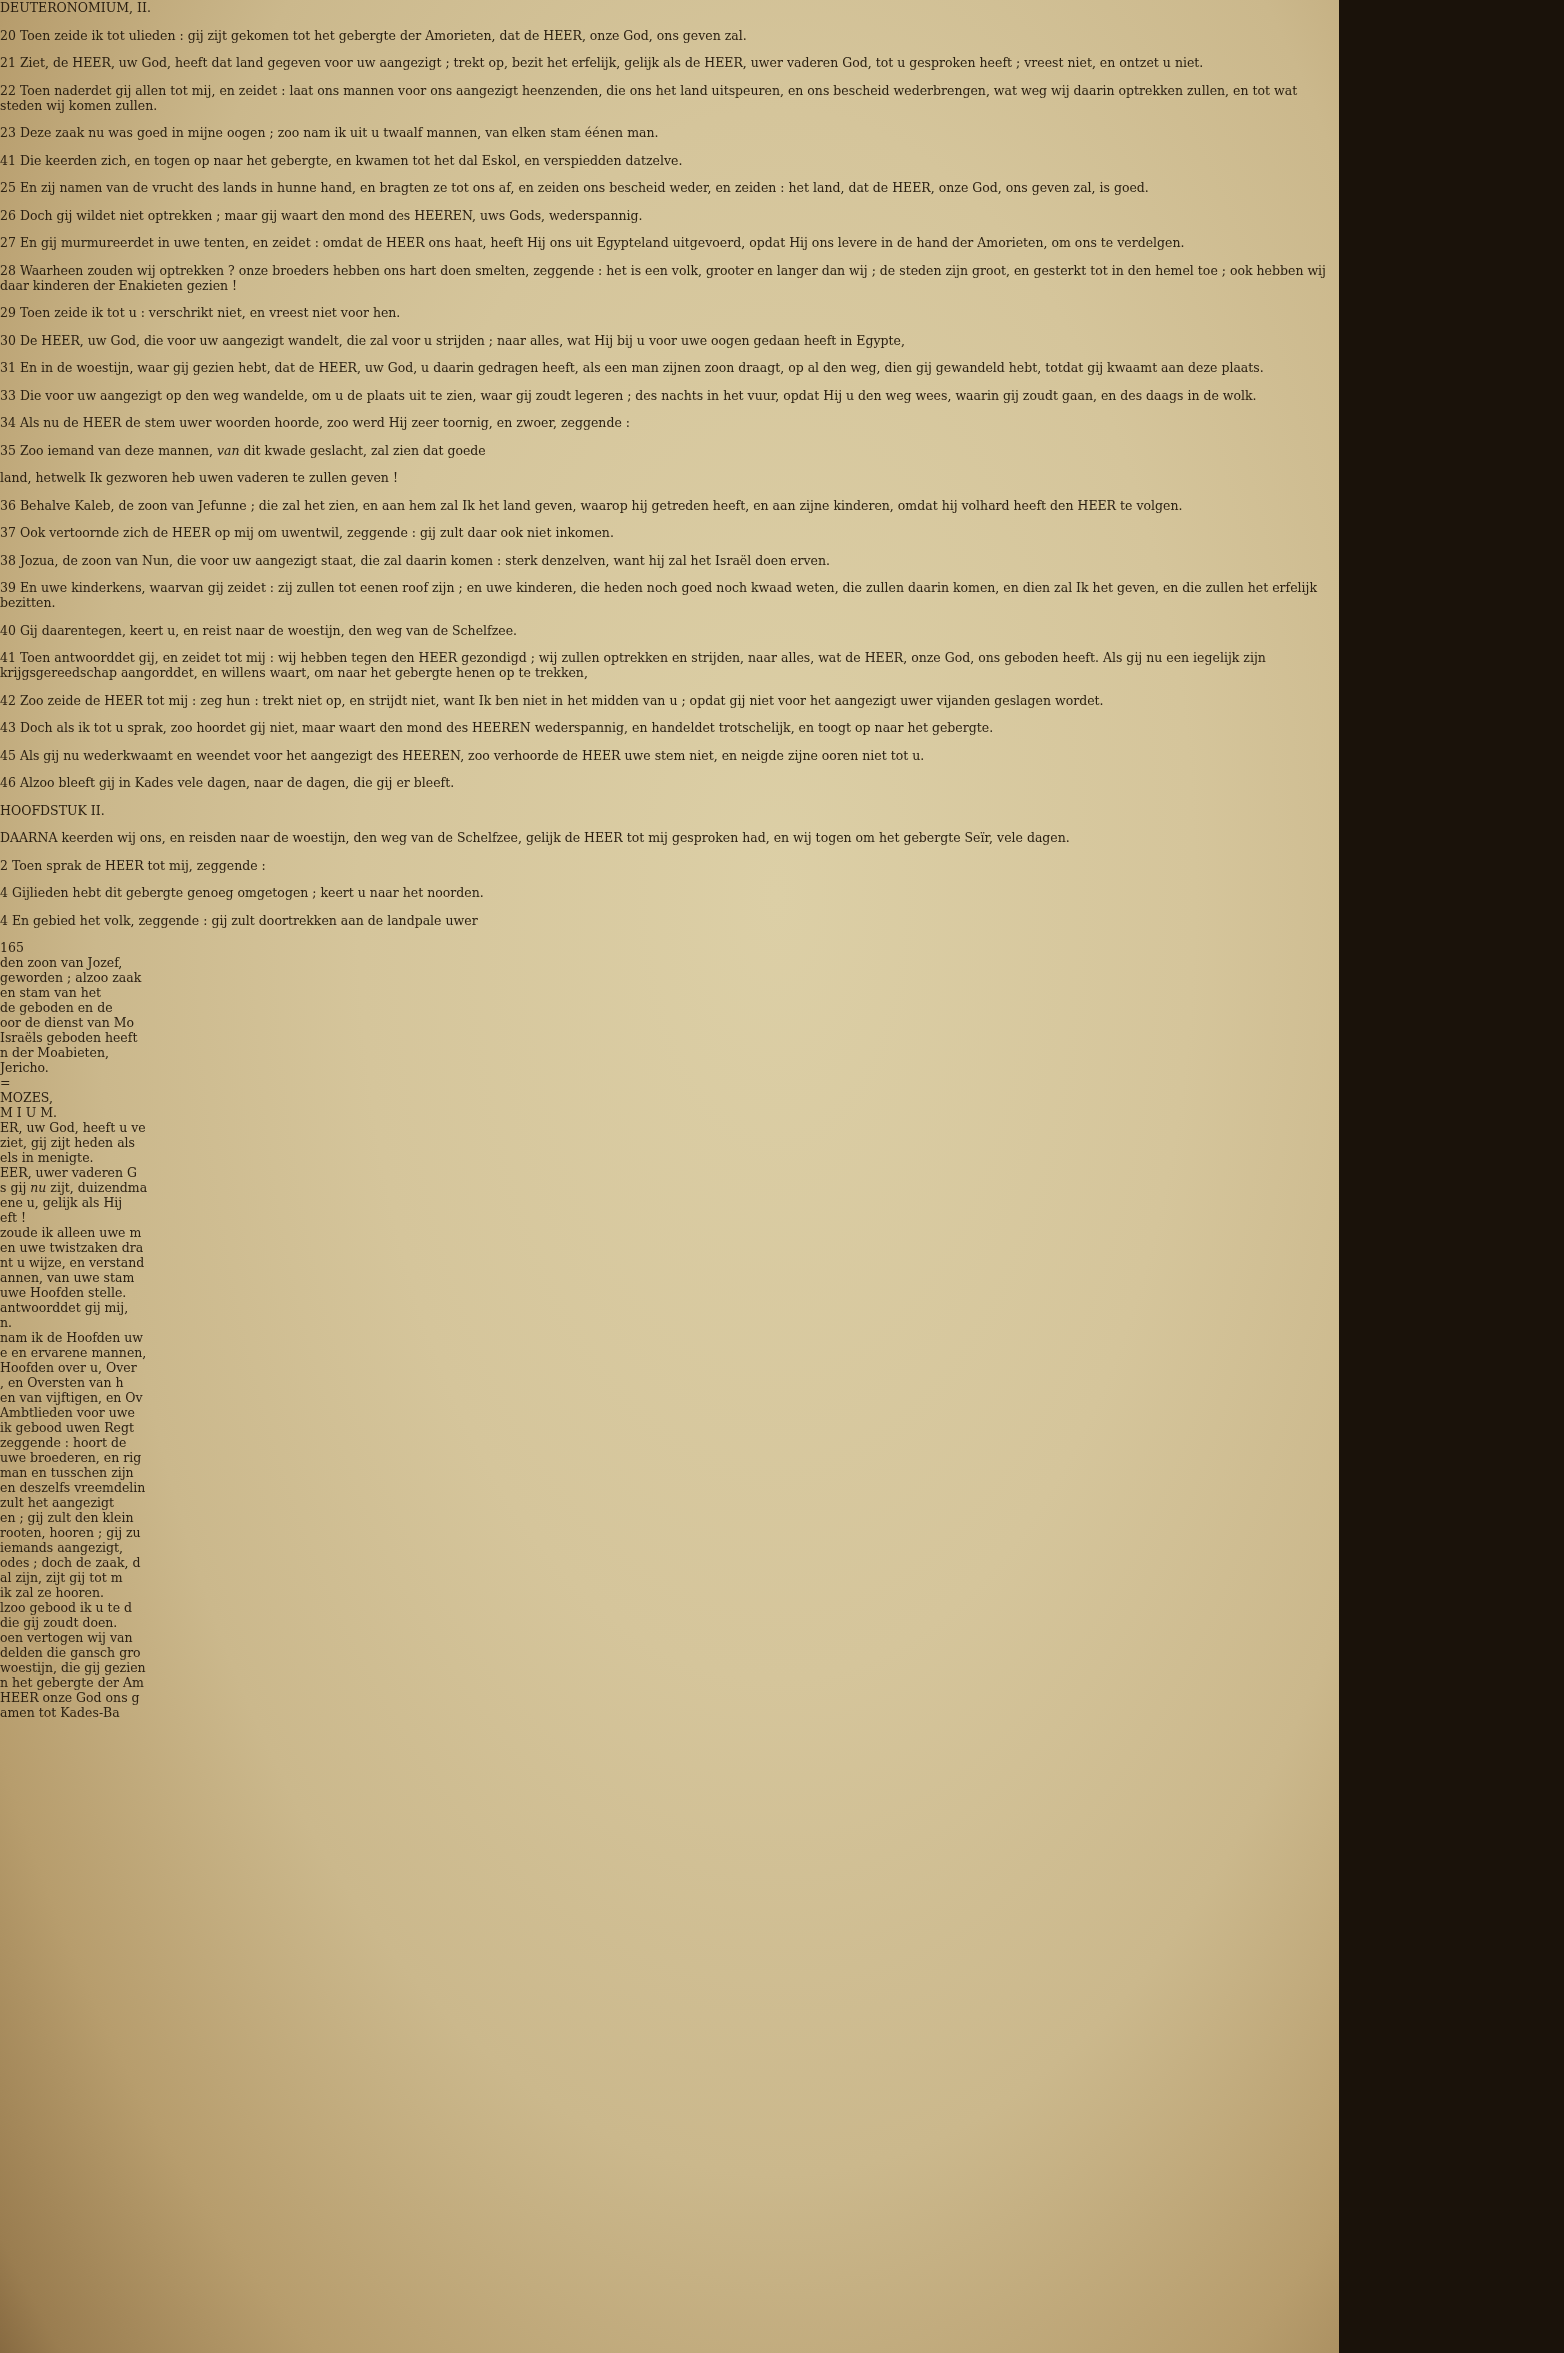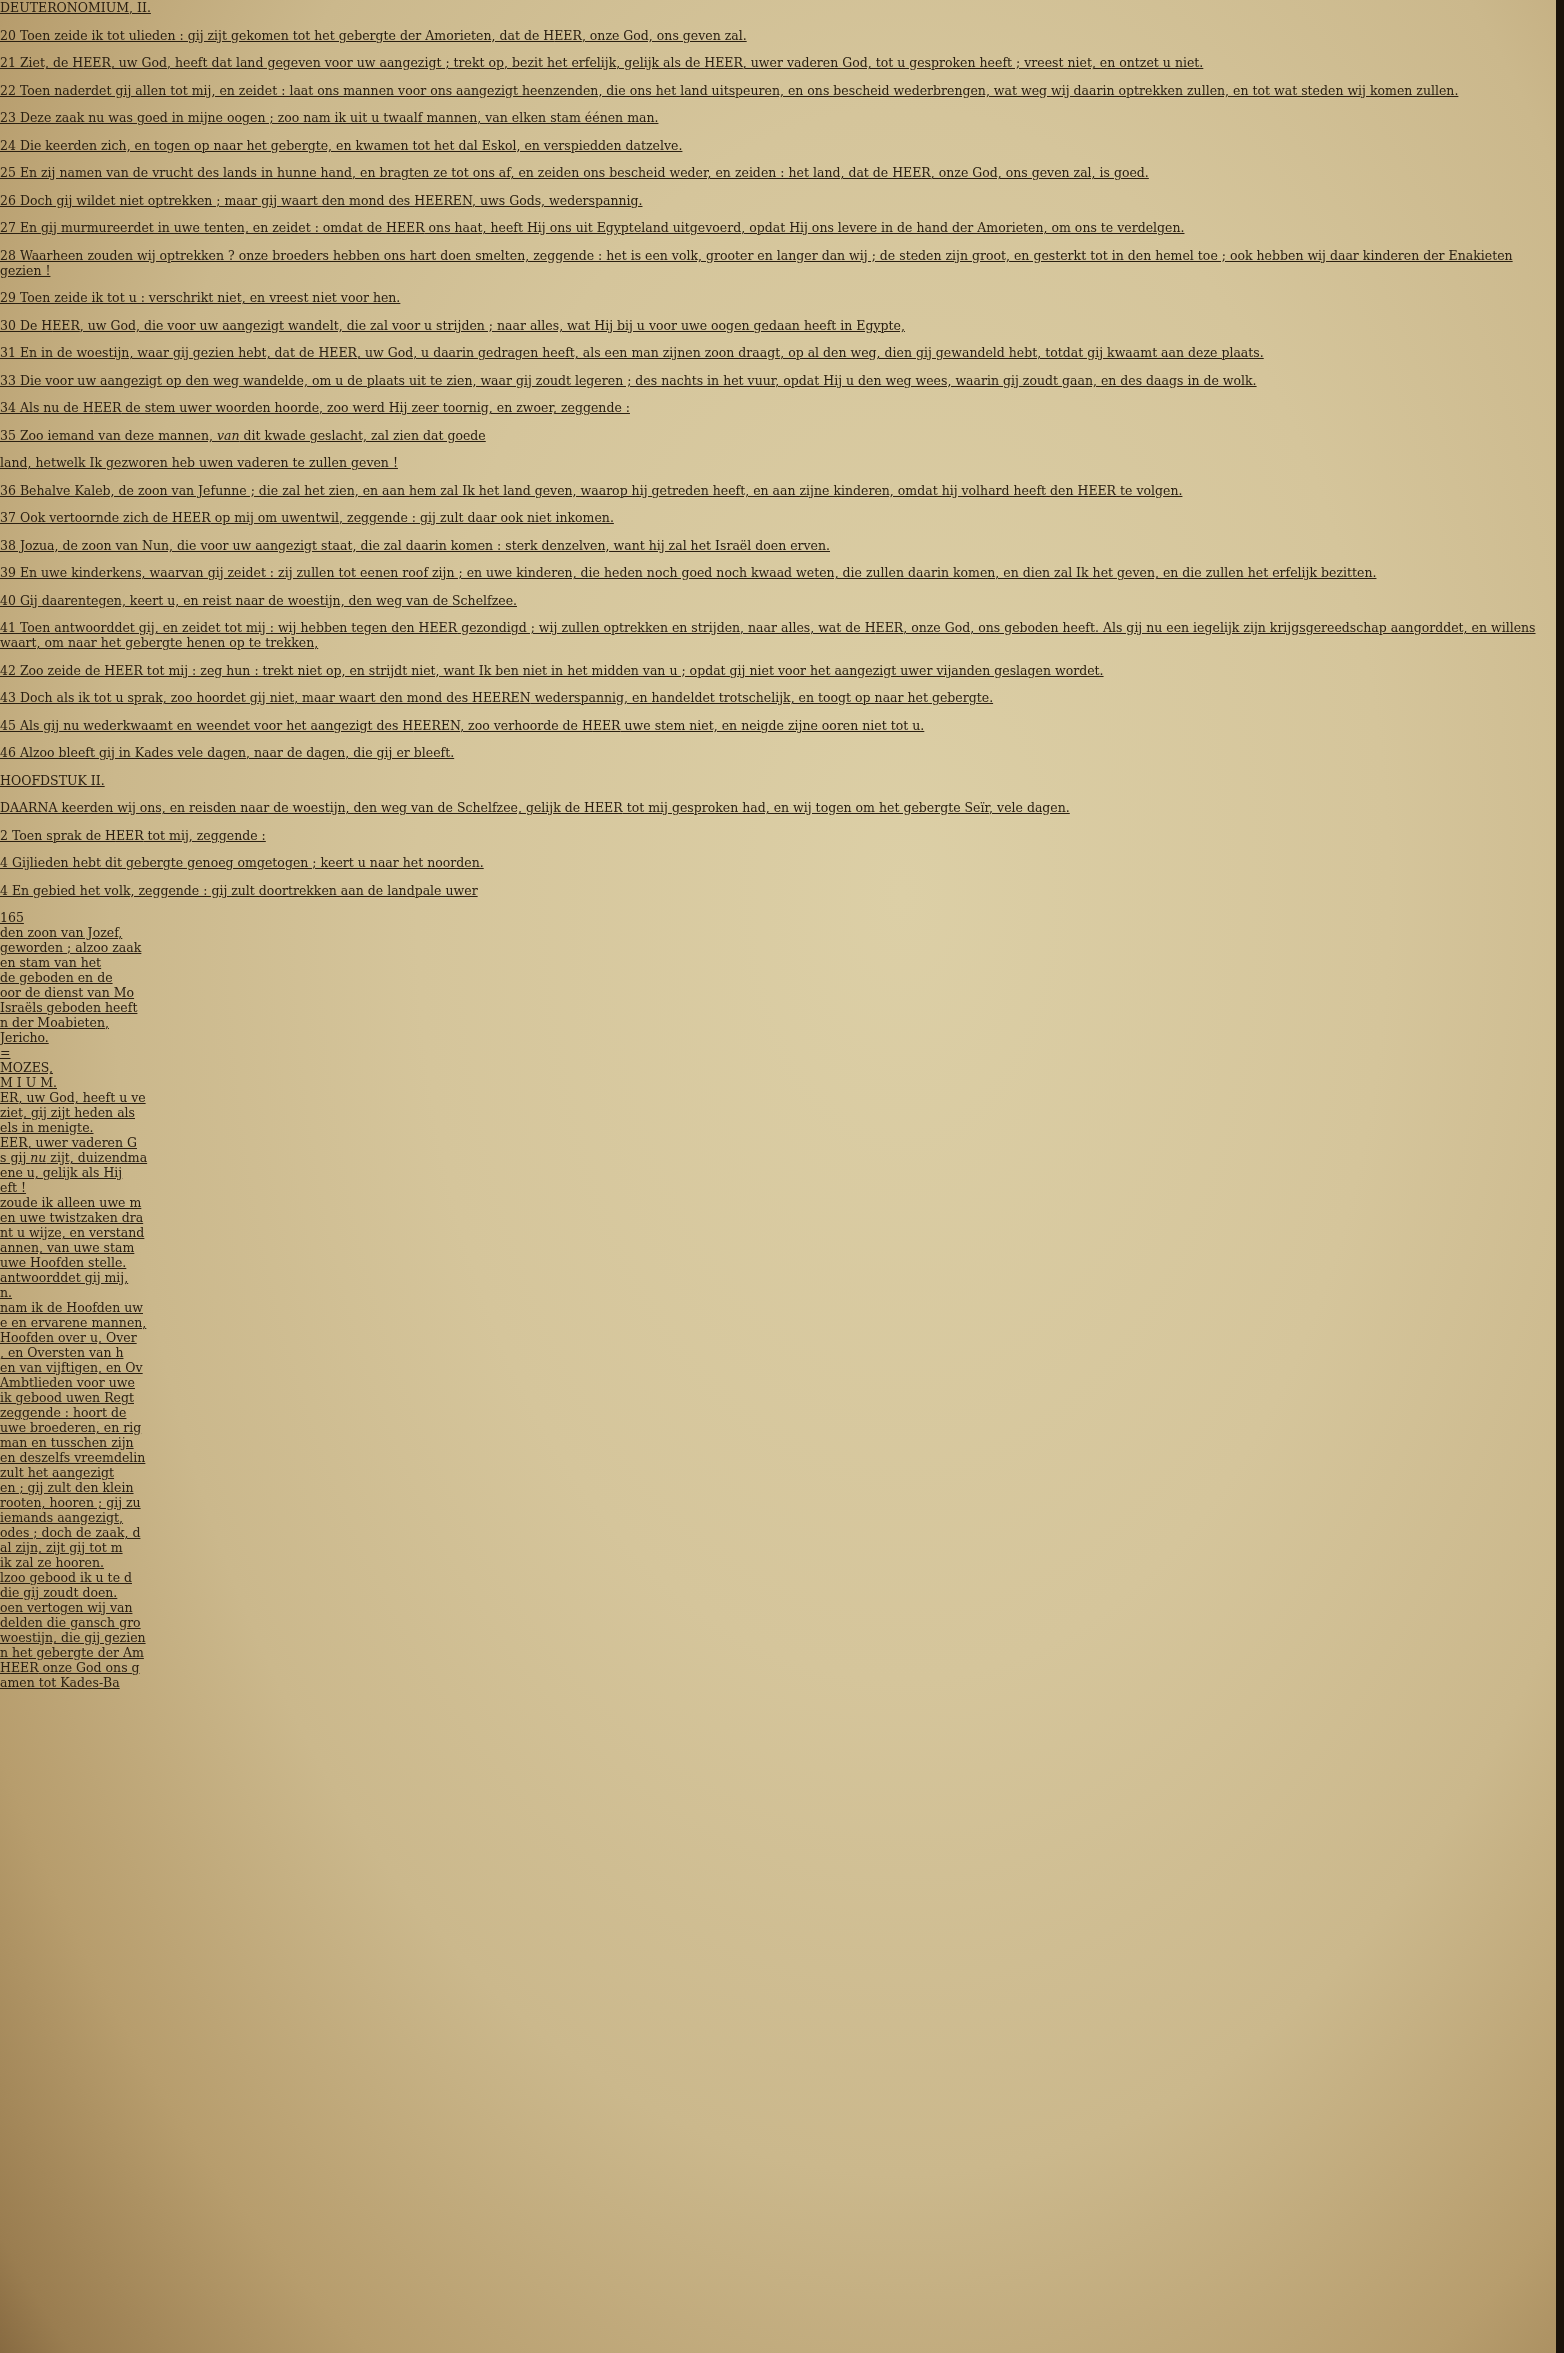--- a/index.html
+++ b/index.html
@@ -1,22 +1,21 @@
 <!DOCTYPE html>
 <html style="font-size:12.5px"><head>
 <meta charset="utf-8">
 <style>
   html,body{margin:0;padding:0;background:#1a120a;}
   .page{
-    position:relative;width:1556px;height:2354px;overflow:hidden;
+    position:relative;width:1339px;height:2354px;overflow:hidden;
     font-family:"DejaVu Serif","Liberation Serif",serif;
     color:#2b2012;
     background:
       radial-gradient(ellipse at 58% 38%, #dccfa6 0%, #d5c59b 38%, #cbb88c 62%, #b79d6d 82%, #9a7d50 96%, #876a41 100%);
-    text-decoration: underline;
   }
   
   .shade{position:absolute;pointer-events:none;}
   .edge-right{right:0;top:0;width:50px;height:100%;
     background:linear-gradient(270deg,#241709 0%,#54three 0;: none;}
   .edge-right{right:0;top:0;width:50px;height:100%;
     background:linear-gradient(270deg,#241709 0%,#5f4526 20%,#8a6a40 48%,rgba(170,140,90,.45) 72%,rgba(170,140,90,0) 100%);}
   .edge-bottom{left:0;bottom:0;width:100%;height:55px;
     background:linear-gradient(0deg,#33241426 0%,transparent 100%);
     background:linear-gradient(0deg,rgba(46,33,21,.85) 0%,rgba(90,68,40,.45) 45%,rgba(90,68,40,0) 100%);}
@@ -86,21 +85,21 @@
 
   <div class="header-title">DEUTERONOMIUM, II.</div>
 
   <div class="divider"></div>
 
   <div class="col col-left">
     <p class="fmt">20 Toen zeide ik tot ulieden : gij zijt gekomen tot het gebergte der Amorieten, dat de H<span class="sc">EER</span>, onze God, ons geven zal.</p>
     <p class="fmt">21 Ziet, de H<span class="sc">EER</span>, uw God, heeft dat land gegeven voor uw aangezigt ; trekt op, bezit het erfelijk, gelijk als de H<span class="sc">EER</span>, uwer vaderen God, tot u gesproken heeft ; vreest niet, en ontzet u niet.</p>
     <p class="fmt">22 Toen naderdet gij allen tot mij, en zeidet : laat ons mannen voor ons aangezigt heenzenden, die ons het land uitspeuren, en ons bescheid wederbrengen, wat weg wij daarin optrekken zullen, en tot wat steden wij komen zullen.</p>
     <p class="fmt">23 Deze zaak nu was goed in mijne oogen ; zoo nam ik uit u twaalf mannen, van elken stam éénen man.</p>
-    <p class="fmt">24 Die keerden zich, en togen op naar het gebergte, en kwamen tot het dal Eskol, en verspiedden datzelve.</p>
+    <p class="fmt">41 Die keerden zich, en togen op naar het gebergte, en kwamen tot het dal Eskol, en verspiedden datzelve.</p>
     <p class="fmt">25 En zij namen van de vrucht des lands in hunne hand, en bragten ze tot ons af, en zeiden ons bescheid weder, en zeiden : het land, dat de H<span class="sc">EER</span>, onze God, ons geven zal, is goed.</p>
     <p class="fmt">26 Doch gij wildet niet optrekken ; maar gij waart den mond des H<span class="sc">EEREN</span>, uws Gods, wederspannig.</p>
     <p class="fmt">27 En gij murmureerdet in uwe tenten, en zeidet : omdat de H<span class="sc">EER</span> ons haat, heeft Hij ons uit Egypteland uitgevoerd, opdat Hij ons levere in de hand der Amorieten, om ons te verdelgen.</p>
     <p class="fmt">28 Waarheen zouden wij optrekken ? onze broeders hebben ons hart doen smelten, zeggende : het is een volk, grooter en langer dan wij ; de steden zijn groot, en gesterkt tot in den hemel toe ; ook hebben wij daar kinderen der Enakieten gezien !</p>
     <p class="fmt">29 Toen zeide ik tot u : verschrikt niet, en vreest niet voor hen.</p>
     <p class="fmt">30 De H<span class="sc">EER</span>, uw God, die voor uw aangezigt wandelt, die zal voor u strijden ; naar alles, wat Hij bij u voor uwe oogen gedaan heeft in Egypte,</p>
     <p class="fmt">31 En in de woestijn, waar gij gezien hebt, dat de H<span class="sc">EER</span>, uw God, u daarin gedragen heeft, als een man zijnen zoon draagt, op al den weg, dien gij gewandeld hebt, totdat gij kwaamt aan deze plaats.</p>
     <p class="fmt">33 Die voor uw aangezigt op den weg wandelde, om u de plaats uit te zien, waar gij zoudt legeren ; des nachts in het vuur, opdat Hij u den weg wees, waarin gij zoudt gaan, en des daags in de wolk.</p>
     <p class="fmt">34 Als nu de H<span class="sc">EER</span> de stem uwer woorden hoorde, zoo werd Hij zeer toornig, en zwoer, zeggende :</p>
     <p class="fmt">35 Zoo iemand van deze mannen, <i>van</i> dit kwade geslacht, zal zien dat goede</p>

